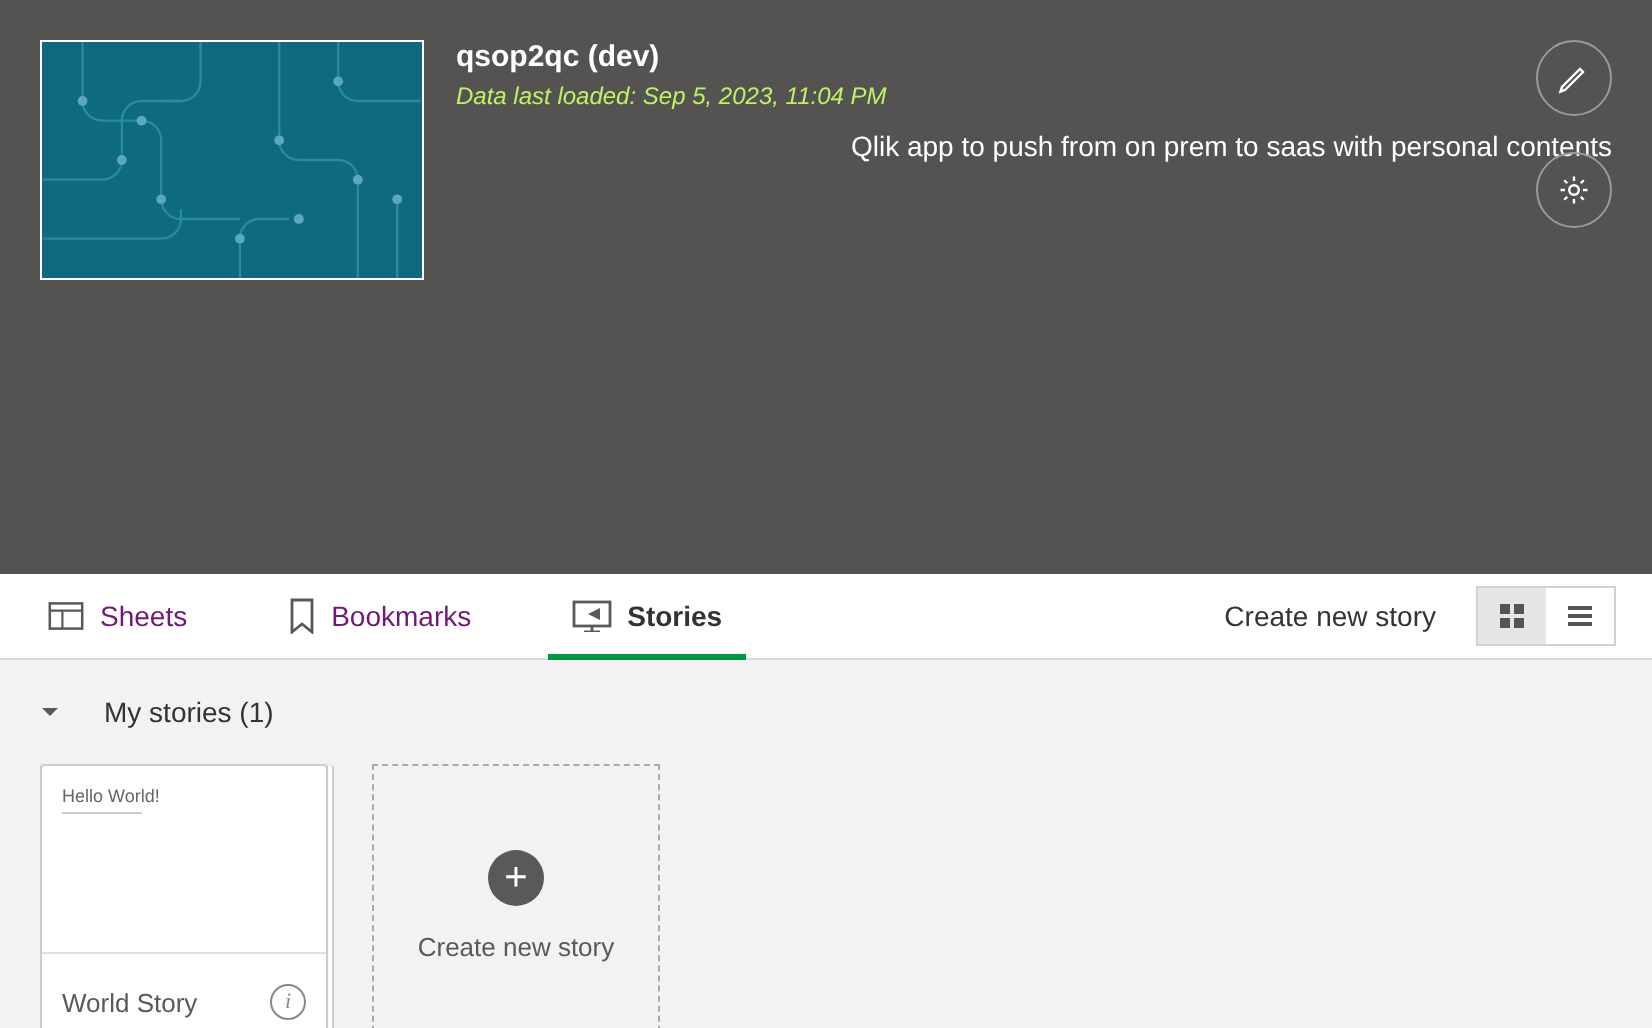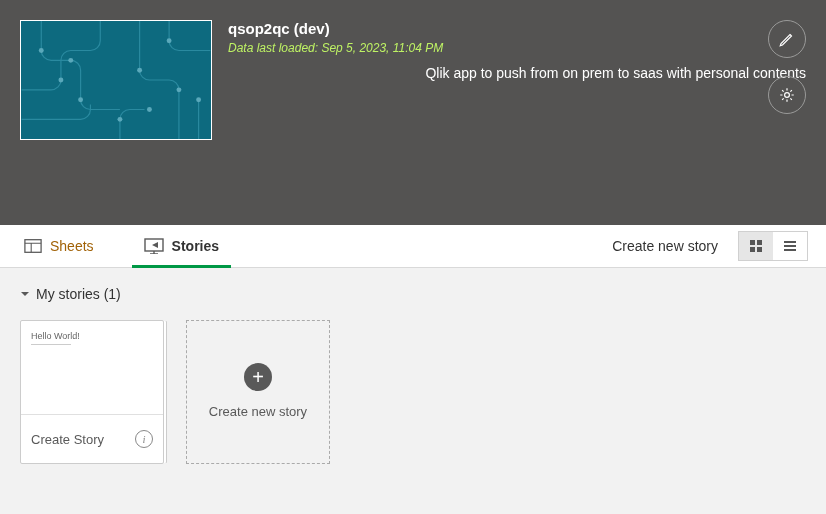--- a/index.html
+++ b/index.html
@@ -6,21 +6,21 @@
   body {
     font-family: "Segoe UI", Arial, sans-serif;
     font-size: 13px;
     background: #f2f2f2;
     width: 826px;
     height: 514px;
     overflow: hidden;
   }
   .header {
     background: #545352;
-    height: 225px;
+    height: 287px;
     padding: 20px;
     position: relative;
     display: flex;
     gap: 16px;
   }
   .thumbnail {
     width: 192px;
     height: 120px;
     background: #0d6a7f;
     border: 1px solid #fff;
@@ -77,21 +77,21 @@
     align-items: stretch;
     padding: 0 18px;
   }
   .tab {
     display: flex;
     align-items: center;
     gap: 8px;
     padding: 0 6px;
     margin-right: 38px;
     cursor: pointer;
-    color: #a16207;
+    color: #701a75;
     font-size: 14px;
     position: relative;
   }
   .tab.active {
     color: #333;
     font-weight: bold;
   }
   .tab.active::after {
     content: "";
     position: absolute;
@@ -128,21 +128,21 @@
   }
   .view-btn.active {
     background: #e6e6e6;
   }
   .content {
     padding: 18px 20px;
   }
   .section-header {
     display: flex;
     align-items: center;
-    gap: 6px;
+    gap: 22px;
     font-size: 14px;
     color: #333;
     margin-bottom: 18px;
     cursor: pointer;
   }
   .cards {
     display: flex;
     gap: 22px;
   }
   .story-card {
@@ -269,20 +269,26 @@
 </div>
 
 <div class="tabbar">
   <div class="tab">
     <svg width="18" height="16" viewBox="0 0 20 16">
       <rect x="1" y="1" width="18" height="14" stroke-width="1.4"></rect>
       <path d="M1 5 h18 M8 5 v10" stroke-width="1.2"></path>
     </svg>
     <span>Sheets</span>
   </div>
+  <div class="tab">
+    <svg width="14" height="18" viewBox="0 0 14 18">
+      <path d="M2 1 h10 v16 l-5 -4 l-5 4 z" stroke-width="1.4"></path>
+    </svg>
+    <span>Bookmarks</span>
+  </div>
   <div class="tab active">
     <svg width="20" height="16" viewBox="0 0 20 16">
       <rect x="1" y="1" width="18" height="12" stroke-width="1.4"></rect>
       <path d="M10 13 v3 M6 16 h8" stroke-width="1.4"></path>
       <path d="M14 4 l-6 3 l6 3 z" fill="#595959" stroke="none"></path>
     </svg>
     <span>Stories</span>
   </div>
   <div class="tabbar-right">
     <div class="create-link">Create new story</div>
@@ -313,21 +319,21 @@
     </svg>
     <span>My stories (1)</span>
   </div>
   <div class="cards">
     <div class="story-card">
       <div class="story-preview">
         <span>Hello World!</span>
         <div style="border-top:1px solid #ccc;width:40px;margin-top:2px;"></div>
       </div>
       <div class="story-footer">
-        <span>Create Story</span>
+        <span>World Story</span>
         <span class="info-icon">i</span>
       </div>
     </div>
     <div class="new-card">
       <div class="plus-circle">+</div>
       <div>Create new story</div>
     </div>
   </div>
 </div>
 

